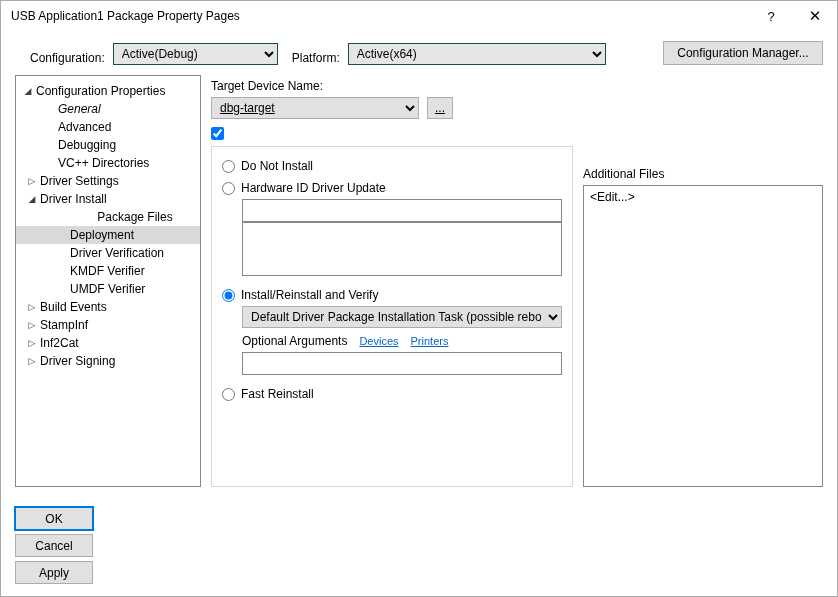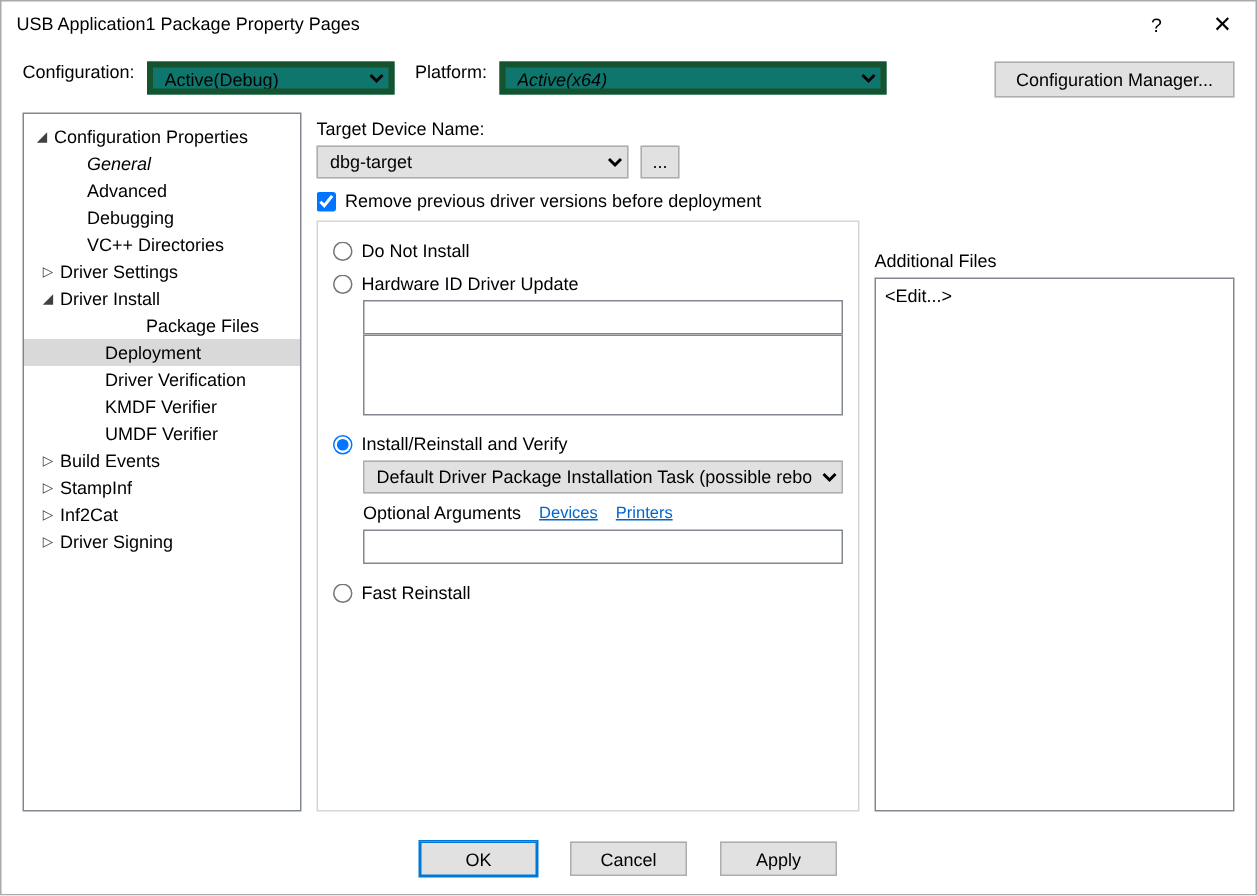--- a/index.html
+++ b/index.html
@@ -2,55 +2,55 @@
 <html><head>
 <meta charset="utf-8">
 <style>
   * { box-sizing: border-box; font-family: "Segoe UI", Tahoma, sans-serif; font-size: 12px; }
   body { margin: 0; background: #fff; color: #000; }
   .dialog { width: 838px; height: 597px; border: 1px solid #aaa; position: relative; background: #fff; display:flex; flex-direction:column;}
   .titlebar { height: 30px; display: flex; align-items: center; padding: 0 0 0 10px; justify-content: space-between; }
   .titlebar .title { flex: 1; }
   .titlebar .btn { width: 44px; height: 30px; display:flex; align-items:center; justify-content:center; font-size:13px;}
   .titlebar .btn.close { font-size:15px; }
-  .config-row { display:flex; align-items:flex-start; padding: 10px 14px 10px 14px; gap:6px;}
+  .config-row { display:flex; align-items:flex-end; padding: 10px 14px 10px 14px; gap:6px;margin-left:15px;}
   .config-row label { margin-right:2px; }
-  select.cfg { height:22px; border:4px solid #14532d; background:#0f766e; padding:0 4px; }
+  select.cfg { height:22px; border:1px solid #14532d; background:#e5e5e5; padding:0 4px; }
   select.cfg.config { width:165px; }
-  select.cfg.platform { width:258px;font-style:italic; }
+  select.cfg.platform { width:258px; }
   .cfgmgr { height:24px; width:160px; border:1px solid #adadad; background:#e1e1e1; }
   .body { display:flex; flex:1; padding:0 14px 10px 14px; gap:10px; min-height:0;}
   .tree { width:195px; border:1px solid #828790; padding:6px 0; overflow:auto;}
   .tree-row { display:flex; align-items:center; height:18px; padding-left:6px; white-space:nowrap; }
   .tree-row .exp { width:12px; display:inline-flex; justify-content:center; font-size:9px; color:#404040;}
   .tree-row .lbl { padding-left:2px;}
   .tree-row.selected { background:#d9d9d9; }
   .tree-row.selected .lbl { }
   .main { flex:1; display:flex; flex-direction:column; }
   .form-area { flex:1; display:flex; gap:10px;}
   .left-col { flex:1; display:flex; flex-direction:column; }
   .right-col { width:240px; display:flex; flex-direction:column;}
   .field-label { margin:4px 0 4px 0;}
-  .row-inline { display:flex; align-items:center; gap:8px;}
+  .row-inline { display:flex; align-items:center; gap:8px;text-decoration:underline;}
   select.target { width:208px; height:22px; border:1px solid #adadad; background:#e1e1e1; padding:0 4px;}
   .dots-btn { width:26px; height:22px; border:1px solid #adadad; background:#e1e1e1;}
   .cb-row { display:flex; align-items:center; gap:6px; margin:8px 0 6px 0;}
   input[type=checkbox] { width:13px; height:13px; margin:0;}
   fieldset.group { border:1px solid #d6d6d6; margin:0; padding:8px 10px 10px 10px;}
   fieldset.group legend { padding:0 4px;}
   .radio-row { display:flex; align-items:center; gap:6px; margin:4px 0; }
   input[type=radio] { width:13px; height:13px; margin:0;}
   input.text { border:1px solid #828790; height:23px; padding:2px 4px; }
   textarea.text { border:1px solid #828790; padding:2px 4px; resize:none; font-family:inherit;}
   .subindent { margin-left:20px; }
   select.task { width:320px; height:22px; border:1px solid #adadad; background:#e1e1e1; padding:0 4px;}
   .optarg-row { display:flex; align-items:center; gap:12px; margin:6px 0 4px 0;}
   a.link { color:#0066cc; text-decoration:underline; font-size:11px;}
   .addfiles-box { flex:1; border:1px solid #828790; padding:4px 6px; color:#000;}
-  .footer { display:flex; justify-content:center; gap:22px; padding:10px 14px 12px 14px;}
+  .footer { display:flex; justify-content:flex-start; gap:4px; padding:10px 14px 12px 14px;flex-direction:column;}
   .footer button { width:78px; height:23px; border:1px solid #adadad; background:#e1e1e1;}
   .footer button.default { border:1px solid #0078d7; outline:1px solid #0078d7;}
 </style>
 </head>
 <body>
 
 <div class="dialog">
   <div class="titlebar">
     <div class="title">USB Application1 Package Property Pages</div>
     <div class="btn">?</div>
@@ -136,21 +136,20 @@
         <div class="left-col">
           <div class="field-label">Target Device Name:</div>
           <div class="row-inline">
             <select class="target">
               <option>dbg-target</option>
             </select>
             <button class="dots-btn">...</button>
           </div>
           <div class="cb-row">
             <input type="checkbox" checked="" style="">
-            <span>Remove previous driver versions before deployment</span>
           </div>
 
           <fieldset class="group" style="flex:1; display:flex; flex-direction:column;">
 
             <div class="radio-row">
               <input type="radio" name="dio" style="">
               <span>Do Not Install</span>
             </div>
             <div class="radio-row">
               <input type="radio" name="dio" style="">

